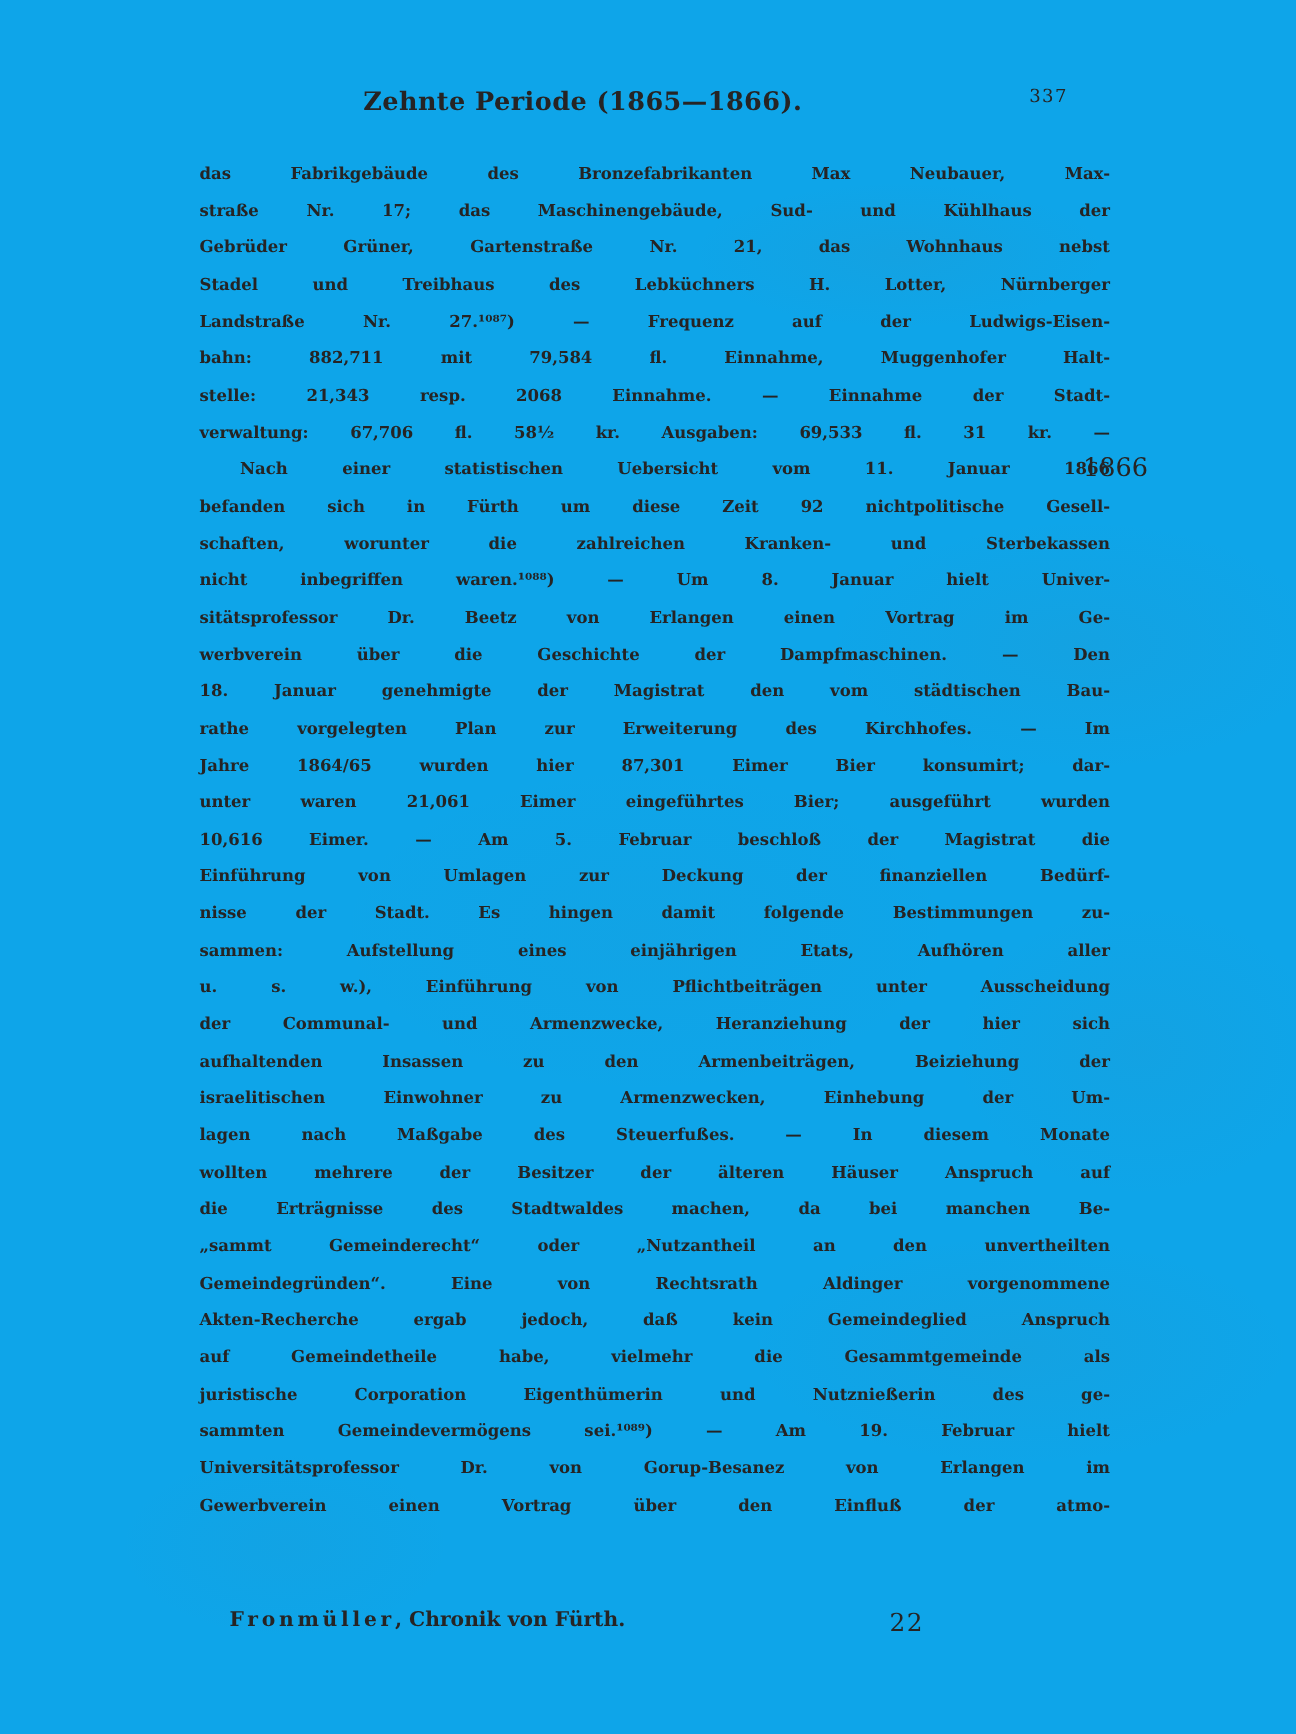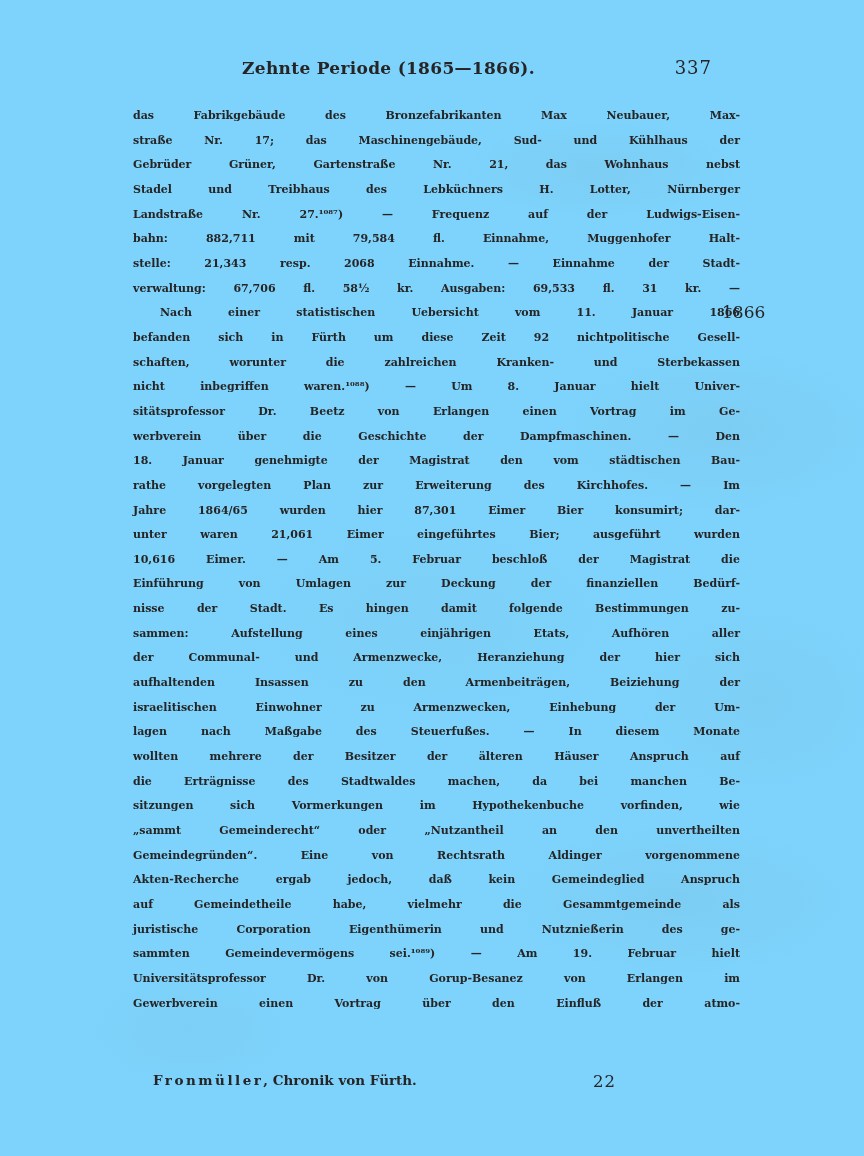--- a/index.html
+++ b/index.html
@@ -11,21 +11,21 @@
     height: 1156px;
     background: #fcfcfb;
     font-family: "DejaVu Serif", serif;
     color: #262424;
     position: relative;
     overflow: hidden;
   }
   .page {
     position: absolute;
     inset: 0;
-    background: #7dd3fc;
+    background: #0ea5e9;
   }
   
   .mottle {
     position: absolute;
     inset: 0;
     pointer-events: none;
     background:
       radial-gradient(ellipse 200px 70px at 600px 170px, rgba(110,110,105,.06), transparent 70%),
       radial-gradient(ellipse 240px 120px at 720px 430px, rgba(110,110,105,.06), transparent 70%),
       radial-gradient(ellipse 180px 140px at 760px 700px, rgba(110,110,105,.05), transparent 70%),
@@ -48,21 +48,21 @@
     top: 0;
     font-size: 17px;
     font-weight: bold;
     letter-spacing: 0.3px;
     white-space: nowrap;
   }
   .head-page-number {
     position: absolute;
     right: 28px;
     top: -1px;
-    font-size: 18px;
+    font-size: 12px;
     font-weight: normal;
     letter-spacing: 1px;
   }
   .text-block {
     position: absolute;
     top: 104px;
     left: 133px;
     width: 607px;
   }
   .line {
@@ -135,27 +135,27 @@
       <div class="line">sitätsprofessor Dr. Beetz von Erlangen einen Vortrag im Ge-</div>
       <div class="line">werbverein über die Geschichte der Dampfmaschinen. — Den</div>
       <div class="line">18. Januar genehmigte der Magistrat den vom städtischen Bau-</div>
       <div class="line">rathe vorgelegten Plan zur Erweiterung des Kirchhofes. — Im</div>
       <div class="line">Jahre 1864/65 wurden hier 87,301 Eimer Bier konsumirt; dar-</div>
       <div class="line">unter waren 21,061 Eimer eingeführtes Bier; ausgeführt wurden</div>
       <div class="line">10,616 Eimer. — Am 5. Februar beschloß der Magistrat die</div>
       <div class="line">Einführung von Umlagen zur Deckung der finanziellen Bedürf-</div>
       <div class="line">nisse der Stadt.  Es hingen damit folgende Bestimmungen zu-</div>
       <div class="line">sammen: Aufstellung eines einjährigen Etats, Aufhören aller</div>
+      <div class="line">u. s. w.), Einführung von Pflichtbeiträgen unter Ausscheidung</div>
       <div class="line">der Communal- und Armenzwecke, Heranziehung der hier sich</div>
       <div class="line">aufhaltenden Insassen zu den Armenbeiträgen, Beiziehung der</div>
       <div class="line">israelitischen Einwohner zu Armenzwecken, Einhebung der Um-</div>
       <div class="line">lagen nach Maßgabe des Steuerfußes. — In diesem Monate</div>
       <div class="line">wollten mehrere der Besitzer der älteren Häuser Anspruch auf</div>
       <div class="line">die Erträgnisse des Stadtwaldes machen, da bei manchen Be-</div>
-      <div class="line">sitzungen sich Vormerkungen im Hypothekenbuche vorfinden, wie</div>
       <div class="line">„sammt Gemeinderecht“ oder „Nutzantheil an den unvertheilten</div>
       <div class="line">Gemeindegründen“. Eine von Rechtsrath Aldinger vorgenommene</div>
       <div class="line">Akten-Recherche ergab jedoch, daß kein Gemeindeglied Anspruch</div>
       <div class="line">auf Gemeindetheile habe, vielmehr die Gesammtgemeinde als</div>
       <div class="line">juristische Corporation Eigenthümerin und Nutznießerin des ge-</div>
       <div class="line">sammten Gemeindevermögens sei.¹⁰⁸⁹) — Am 19. Februar hielt</div>
       <div class="line">Universitätsprofessor Dr. von Gorup-Besanez von Erlangen im</div>
       <div class="line">Gewerbverein einen Vortrag über den Einfluß der atmo-</div>
       <span class="margin-year">1866</span>
   </div>

